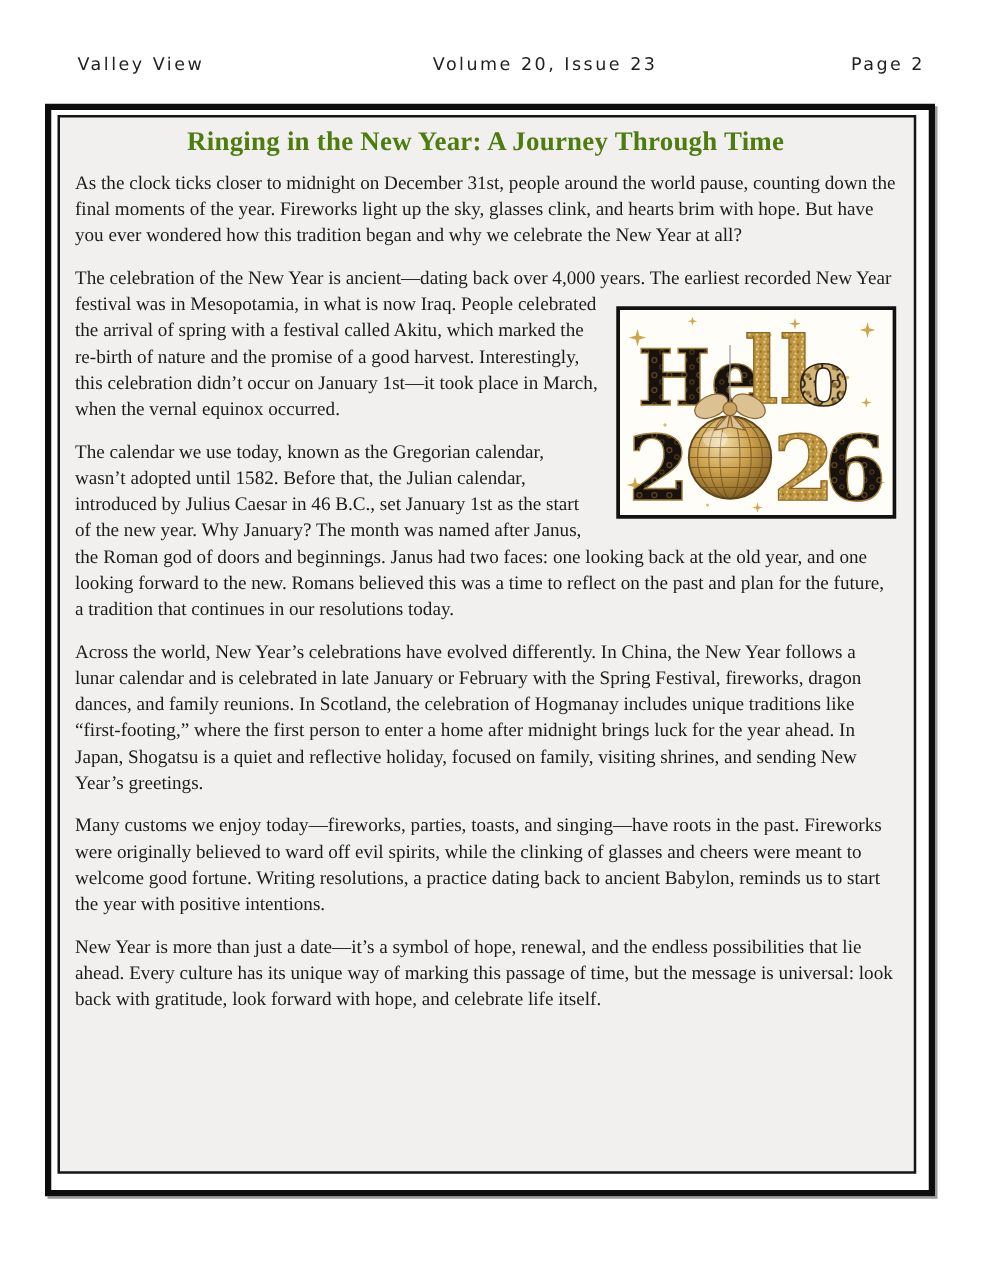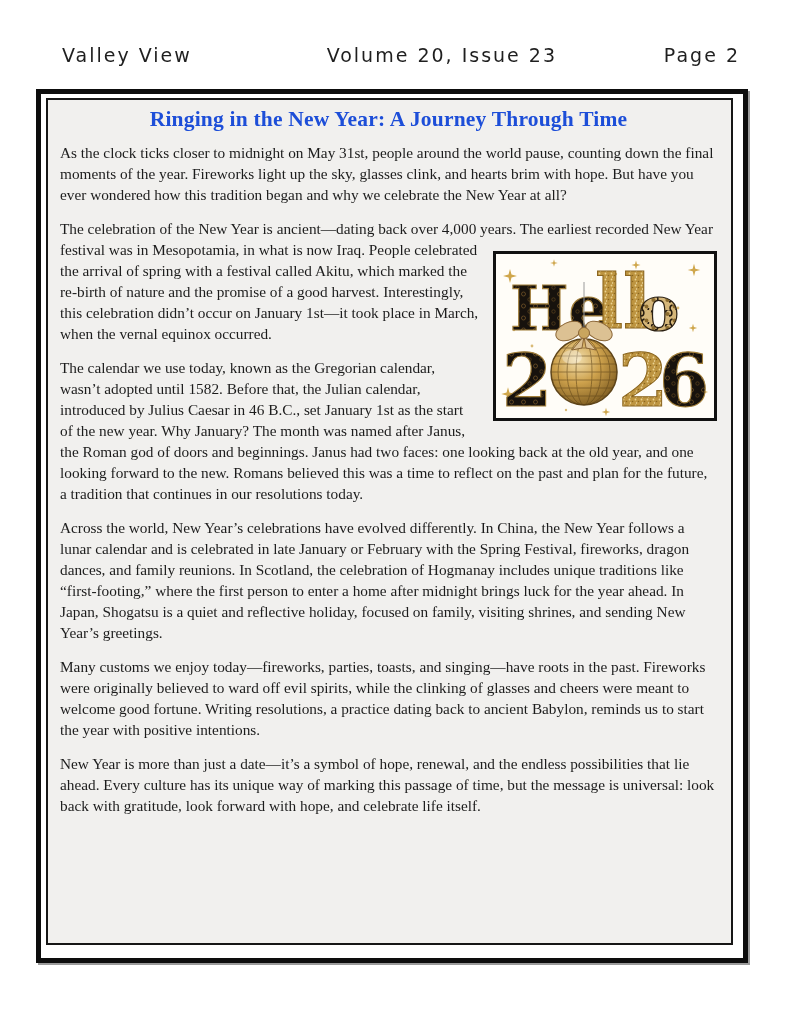--- a/index.html
+++ b/index.html
@@ -8,21 +8,21 @@
     width: 791px; height: 1024px;
     font-family: "Liberation Serif", serif;
     color: #1c1c1c;
     overflow: hidden;
   }
   .page { width: 791px; height: 1024px; padding: 44px 43px 0 36px; }
 
   .masthead {
     display: flex; justify-content: space-between; align-items: baseline;
     font-family: "DejaVu Sans", sans-serif;
-    font-size: 19px; letter-spacing: 2px; color: #1f1f1f;
+    font-size: 14px; letter-spacing: 2px; color: #1f1f1f;
     padding: 0 8px 0 26px;
     margin-bottom: 23px;
   }
   .masthead .center { position: relative; left: 14px; }
 
   .outer-frame {
     border: 5px solid #0d0d0d;
     box-shadow: 2px 2px 0 #9b9b9b;
     height: 874px;
     padding: 4px 10px 13px 5px;
@@ -33,21 +33,21 @@
     background: #f1f0ee;
     height: 100%;
     padding: 4px 14px 8px 12px;
     overflow: hidden;
   }
 
   h1.article-title {
     text-align: center;
     font-size: 21.5px;
     font-weight: bold;
-    color: #1d4ed8;
+    color: #4d7c0f;
     margin: 3px 0 10px 0;
     letter-spacing: 0.2px;
   }
   p.body-par {
     font-size: 15.3px;
     line-height: 21px;
     margin-bottom: 13px;
     text-align: left;
   }
   p.body-par:last-child { margin-bottom: 0; }
@@ -72,21 +72,21 @@
     <span class="left">Valley View</span>
     <span class="center">Volume 20, Issue 23</span>
     <span class="right">Page 2</span>
   </div>
 
   <div class="outer-frame">
     <div class="inner-frame">
 
       <h1 class="article-title">Ringing in the New Year: A Journey Through Time</h1>
 
-      <p class="body-par">As the clock ticks closer to midnight on May 31st, people around the world pause, counting down the final moments of the year. Fireworks light up the sky, glasses clink, and hearts brim with hope. But have you ever wondered how this tradition began and why we celebrate the New Year at all?</p>
+      <p class="body-par">As the clock ticks closer to midnight on December 31st, people around the world pause, counting down the final moments of the year. Fireworks light up the sky, glasses clink, and hearts brim with hope. But have you ever wondered how this tradition began and why we celebrate the New Year at all?</p>
 
       <p class="body-par">
         <span class="float-pusher"></span>
         <span class="graphic-float">
           <svg width="218" height="164" viewBox="0 0 218 164" xmlns="http://www.w3.org/2000/svg">
             <defs>
               <radialGradient id="ballGrad" cx="40%" cy="32%" r="78%">
                 <stop offset="0%" stop-color="#f2dfae"></stop>
                 <stop offset="45%" stop-color="#cda14c"></stop>
                 <stop offset="100%" stop-color="#71511a"></stop>

